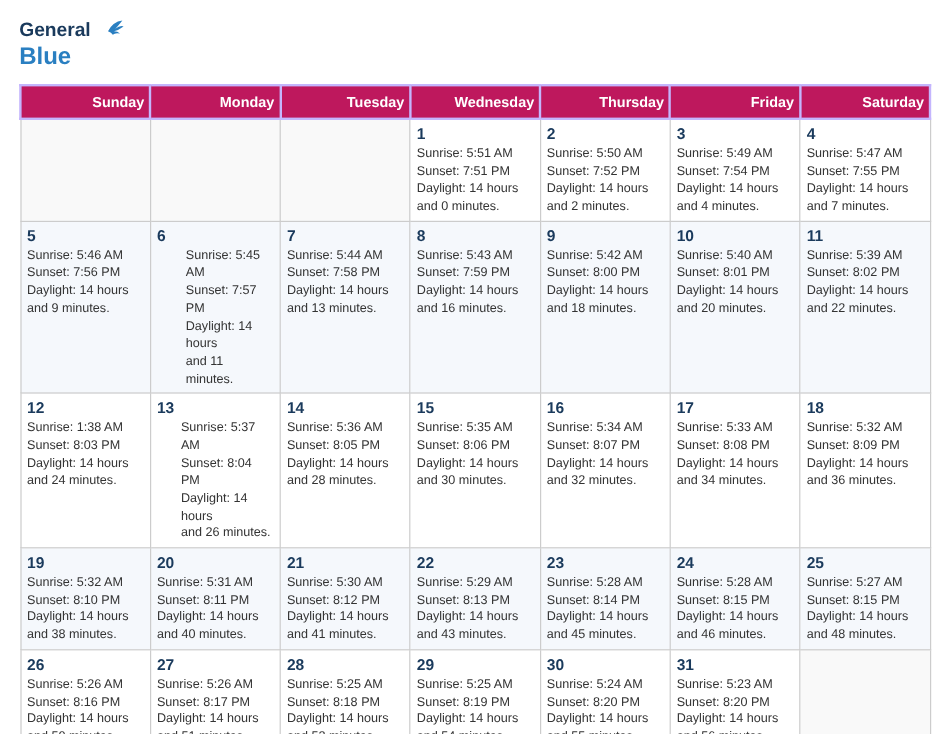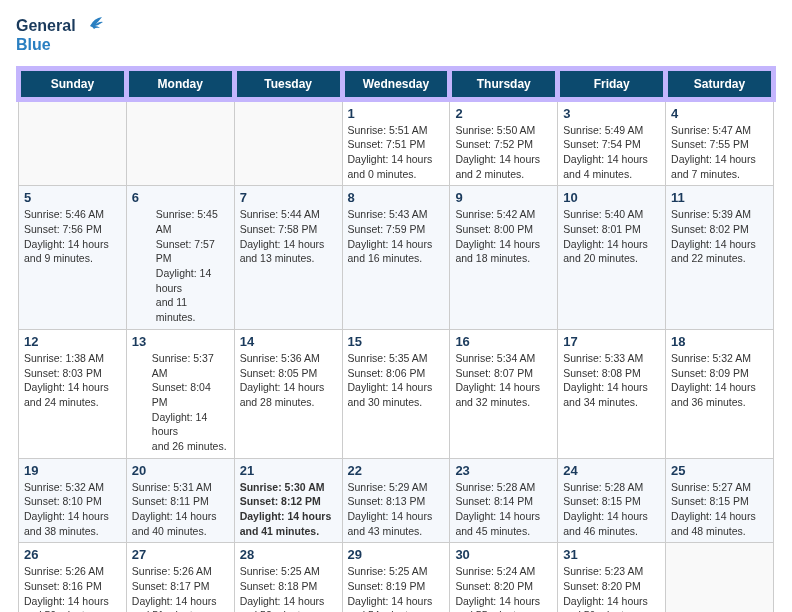--- a/index.html
+++ b/index.html
@@ -42,27 +42,27 @@
       font-size: 15px;
       color: #333;
       font-style: italic;
     }
     .calendar {
       width: 100%;
       border-collapse: collapse;
       font-size: 11px;
     }
     .calendar th {
-      background: #0c4a6e;
+      background: #be185d;
       color: #fff;
       padding: 6px 4px;
-      text-align: center;
+      text-align: right;
       font-size: 12px;
       font-weight: bold;
-      border: 5px solid #c4b5fd;
+      border: 2px solid #c4b5fd;
     }
     .calendar td {
       border: 1px solid #ccc;
       vertical-align: top;
       padding: 4px 5px;
       width: 107px;
       min-height: 80px;
       background: #fff;
     }
     .calendar tr:nth-child(even) td {
@@ -88,21 +88,21 @@
 <body>
 
 <div class="header">
   <div class="logo">
     <div style="display:flex; align-items:center;">
       <span class="logo-text">General</span>
       <svg width="28" height="20" viewBox="0 0 28 20">
         <path d="M14 10 Q18 2 26 1 Q22 6 20 8 Q24 5 27 6 Q23 9 19 10 Q22 10 24 12 Q20 11 18 13 Q17 11 14 10Z" fill="#2a7fc1"></path>
       </svg>
     </div>
-    <span class="logo-text logo-blue" style="font-size:16px; font-weight:bold;text-align:right;">Blue</span>
+    <span class="logo-text logo-blue" style="font-size:20px; font-weight:bold;text-align:right;">Blue</span>
   </div>
 </div>
 
 <table class="calendar">
   <thead>
     <tr>
     <th>Sunday</th>
         <th>Monday</th>
         <th>Tuesday</th>
         <th>Wednesday</th>
@@ -257,21 +257,21 @@
         </td>
         <td>
           <span class="day-num">20</span>
           <div class="cell-info" style="white-space: pre-line;">Sunrise: 5:31 AM
 Sunset: 8:11 PM
 Daylight: 14 hours
 and 40 minutes.</div>
         </td>
         <td>
           <span class="day-num">21</span>
-          <div class="cell-info" style="white-space: pre-line; font-weight: bold;">Sunrise: 5:30 AM
+          <div class="cell-info" style="white-space: pre-line;">Sunrise: 5:30 AM
 Sunset: 8:12 PM
 Daylight: 14 hours
 and 41 minutes.</div>
         </td>
         <td>
           <span class="day-num">22</span>
           <div class="cell-info" style="white-space: pre-line;">Sunrise: 5:29 AM
 Sunset: 8:13 PM
 Daylight: 14 hours
 and 43 minutes.</div>

